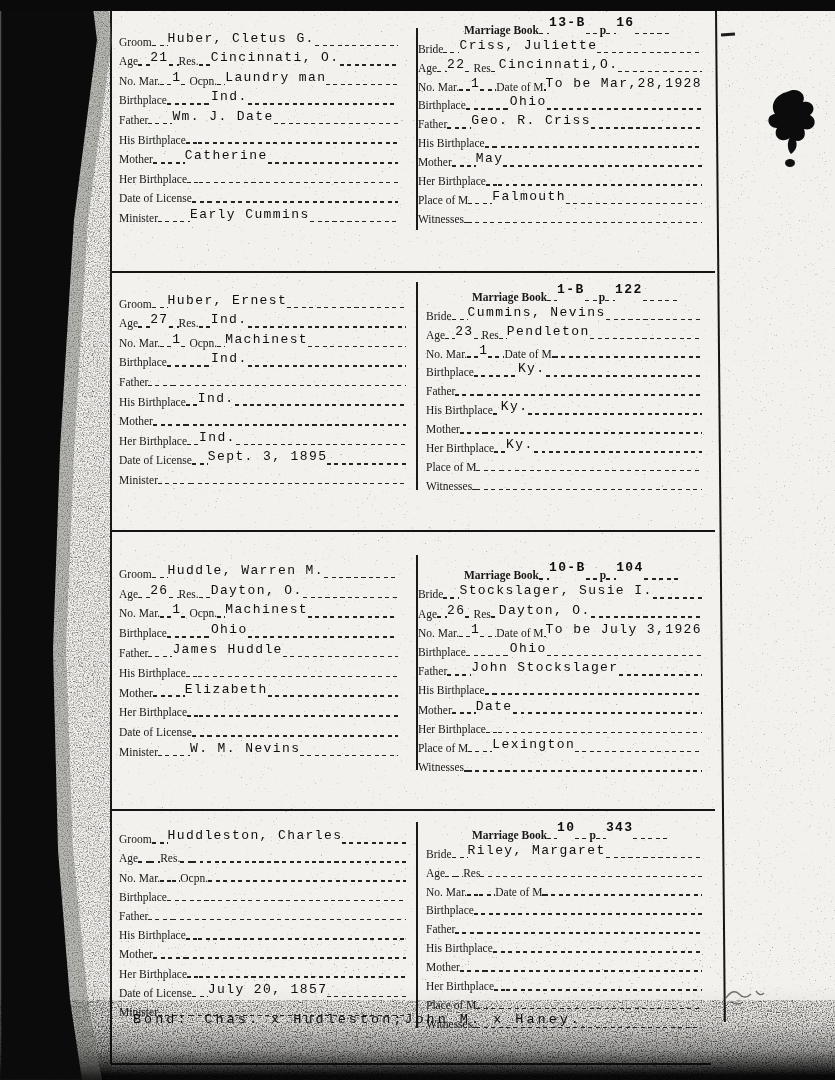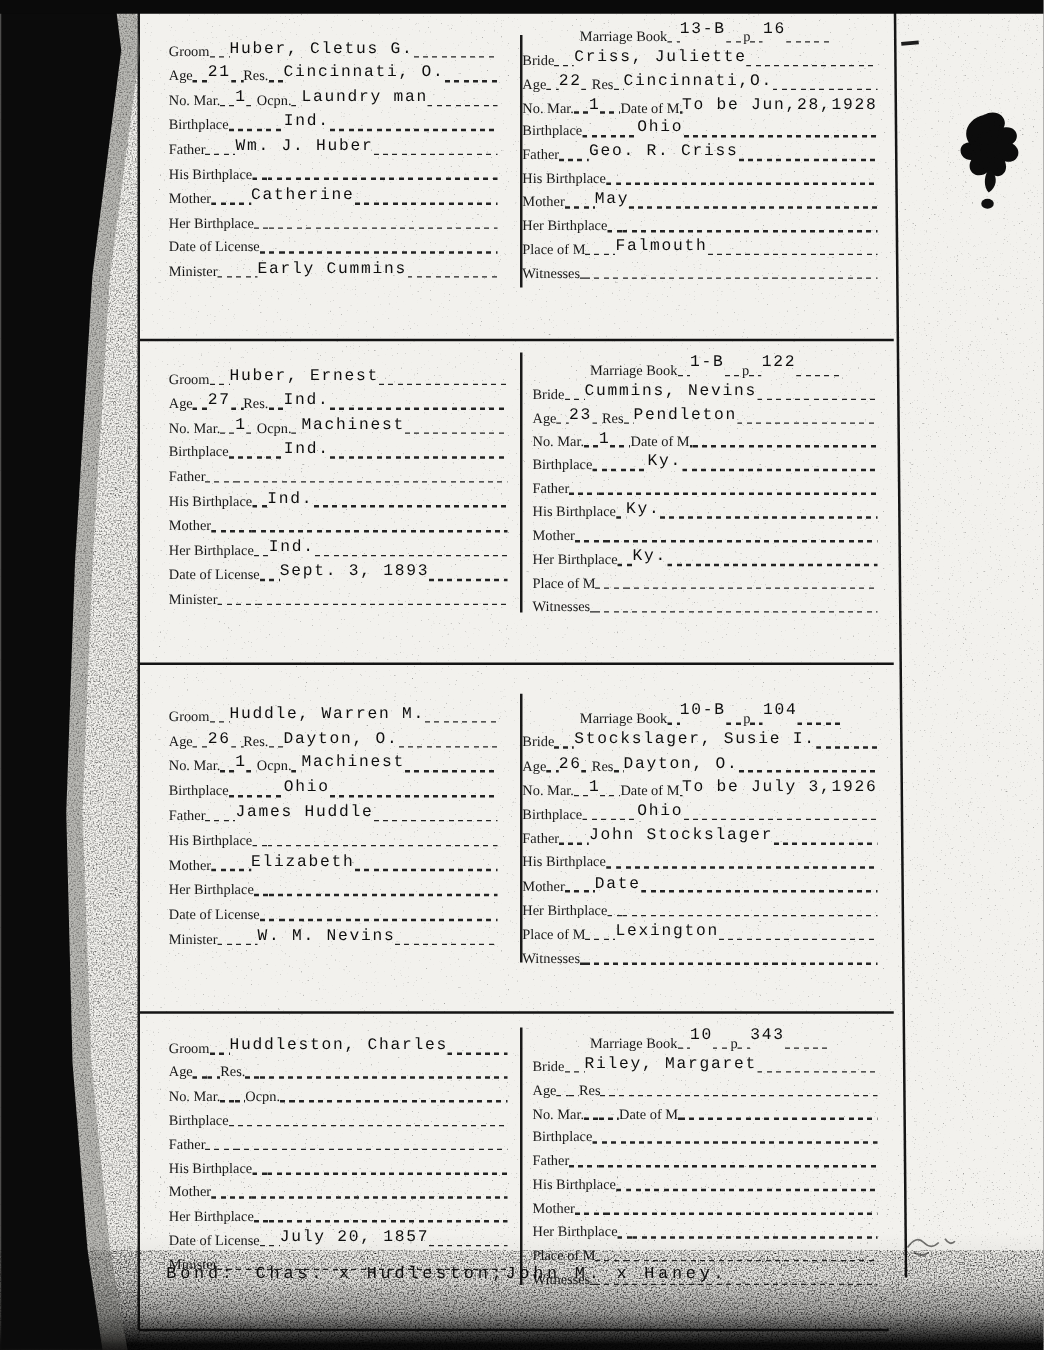--- a/index.html
+++ b/index.html
@@ -9,40 +9,40 @@
     font-family:"Liberation Serif", serif;
   }
   
   #cards section.card { position:absolute; left:111px; width:603px; }
   #cards section.card:nth-of-type(1){ top:12px;  height:259px; --padL:18px; --padR:7px;  --divTop:16px; --divH:202px; }
   #cards section.card:nth-of-type(2){ top:274px; height:257px; --padL:18px; --padR:12px; --divTop:8px;  --divH:208px; }
   #cards section.card:nth-of-type(3){ top:533px; height:277px; --padL:29px; --padR:31px; --divTop:22px; --divH:215px; --pitch:19.8px; --pitchR:19.2px; }
   #cards section.card:nth-of-type(4){ top:812px; height:251px; --padL:16px; --padR:12px; --divTop:10px; --divH:206px; --pitch:19.2px; }
   .cols { display:flex; height:100%; }
   .col { box-sizing:border-box; }
-  .col.left  { width:305px; padding:var(--padL,18px) 10px 0 24px; }
+  .col.left  { width:305px; padding:var(--padL,18px) 10px 0 8px; }
   .col.right { flex:1;      padding:var(--padR,8px) 12px 0 10px; }
   .divider { position:absolute; left:305px; top:var(--divTop,14px); height:var(--divH,205px);
              width:1.7px; background:#1a1a1a; }
   
   .row { display:flex; align-items:flex-end; height:var(--pitch,19.6px); }
   .col.right .row { height:var(--pitchR,18.9px); }
   .lbl { font-size:11.5px; line-height:15px; color:#171717; white-space:nowrap; }
   .val { font-family:"Liberation Mono", monospace; font-size:13px; line-height:16px;
          letter-spacing:1.4px; color:#0e0e0e; white-space:nowrap;
          transform:translateY(-3px); }
   .val.sup   { transform:translateY(-7px); }
   .val.tight { letter-spacing:0.2px; }
   .dash { height:1.6px; align-self:flex-end; margin-bottom:3.5px;
           background:repeating-linear-gradient(90deg,#242424 0 4px, transparent 4px 7.5px); }
   .grow { flex:1 1 auto; }
   .w2{width:2px}.w4{width:4px}.w8{width:8px}.w10{width:10px}.w12{width:12px}
   .w14{width:14px}.w16{width:16px}.w24{width:24px}.w32{width:32px}
   .w36{width:36px}.w44{width:44px}
-  .row.mb { margin-left:46px; }
+  .row.mb { margin-left:46px;font-weight:bold; }
   .bond-row { position:absolute; left:22px; top:203px; display:flex; gap:16px; }
   .bond-row .val { letter-spacing:3px; font-size:13.5px; }
   
   .hline { position:absolute; left:111px; width:604px; height:2.2px; background:#141414; }
   #hline-1{ top:271px; } #hline-2{ top:530px; } #hline-3{ top:809px; }
   #hline-4{ top:1063px; width:600px; }
   #vline-left  { position:absolute; left:110px; top:10px; height:1054px; width:1.8px; background:#1b1b1b; }
   #vline-right { position:absolute; left:715px; top:10px; height:1012px; width:2px; background:#151515;
                  transform-origin:top center; transform:rotate(-0.5deg); }
   
@@ -99,21 +99,21 @@
           </div>
           <div class="row">
             <span class="lbl">Birthplace</span>
             <span class="dash w44"></span>
             <span class="val">Ind.</span>
             <span class="dash grow"></span>
           </div>
           <div class="row">
             <span class="lbl">Father</span>
             <span class="dash w24"></span>
-            <span class="val">Wm. J. Huber</span>
+            <span class="val">Wm. J. Date</span>
             <span class="dash grow"></span>
           </div>
           <div class="row">
             <span class="lbl">His Birthplace</span>
             <span class="dash w12"></span>
             <span class="val"></span>
             <span class="dash grow"></span>
           </div>
           <div class="row">
             <span class="lbl">Mother</span>
@@ -168,21 +168,21 @@
             <span class="val">Cincinnati,O.</span>
             <span class="dash grow"></span>
           </div>
           <div class="row">
             <span class="lbl">No. Mar.</span>
             <span class="dash w12"></span>
             <span class="val">1</span>
             <span class="dash w16"></span>
             <span class="lbl">Date of M</span>
             <span class="dash w2"></span>
-            <span class="val">To be Jun,28,1928</span>
+            <span class="val">To be Mar,28,1928</span>
             <span class="dash grow"></span>
           </div>
           <div class="row">
             <span class="lbl">Birthplace</span>
             <span class="dash w44"></span>
             <span class="val">Ohio</span>
             <span class="dash grow"></span>
           </div>
           <div class="row">
             <span class="lbl">Father</span>
@@ -283,21 +283,21 @@
           </div>
           <div class="row">
             <span class="lbl">Her Birthplace</span>
             <span class="dash w12"></span>
             <span class="val">Ind.</span>
             <span class="dash grow"></span>
           </div>
           <div class="row">
             <span class="lbl">Date of License</span>
             <span class="dash w16"></span>
-            <span class="val">Sept. 3, 1893</span>
+            <span class="val">Sept. 3, 1895</span>
             <span class="dash grow"></span>
           </div>
           <div class="row">
             <span class="lbl">Minister</span>
             <span class="dash w32"></span>
             <span class="val"></span>
             <span class="dash grow"></span>
           </div>
         </div>
 

